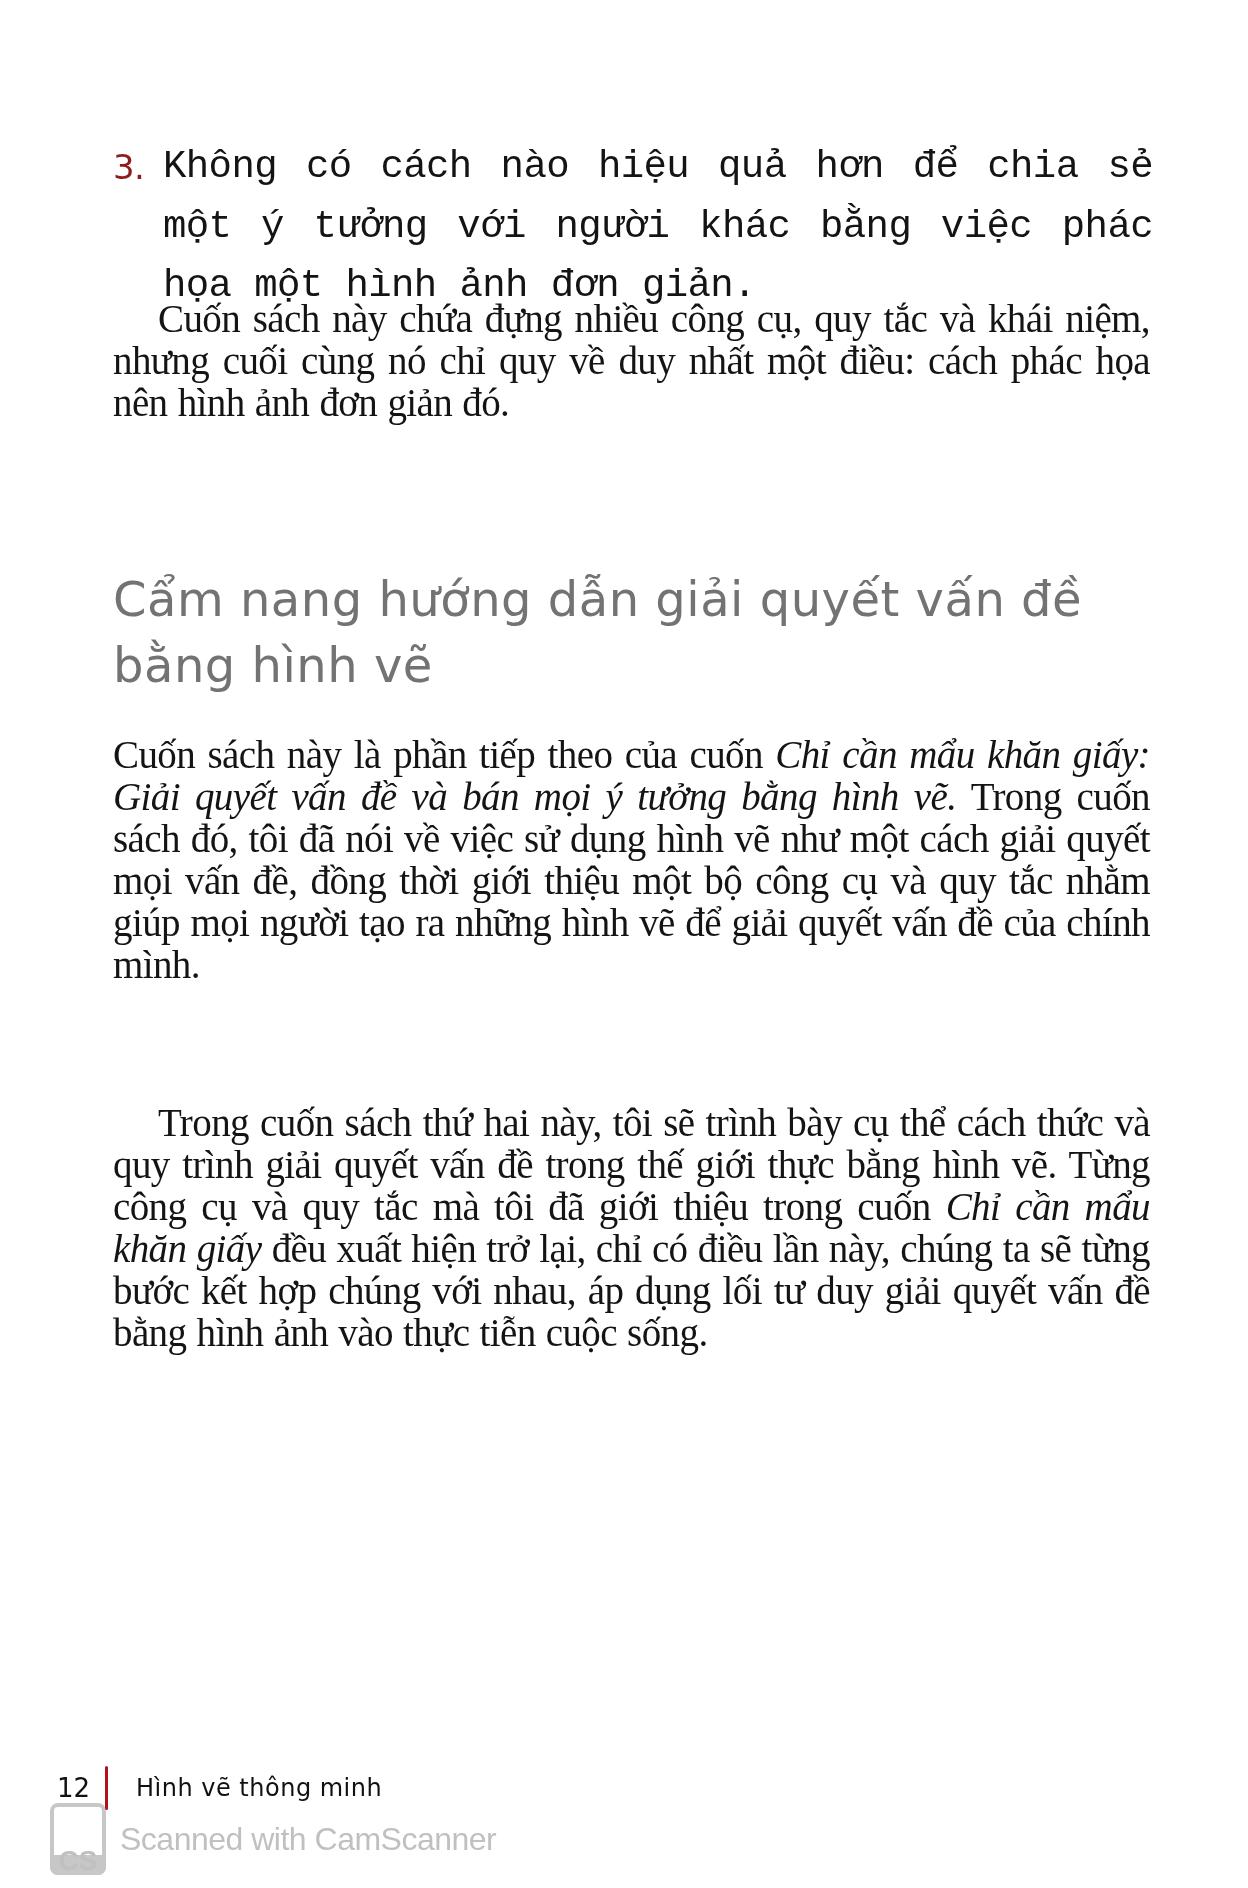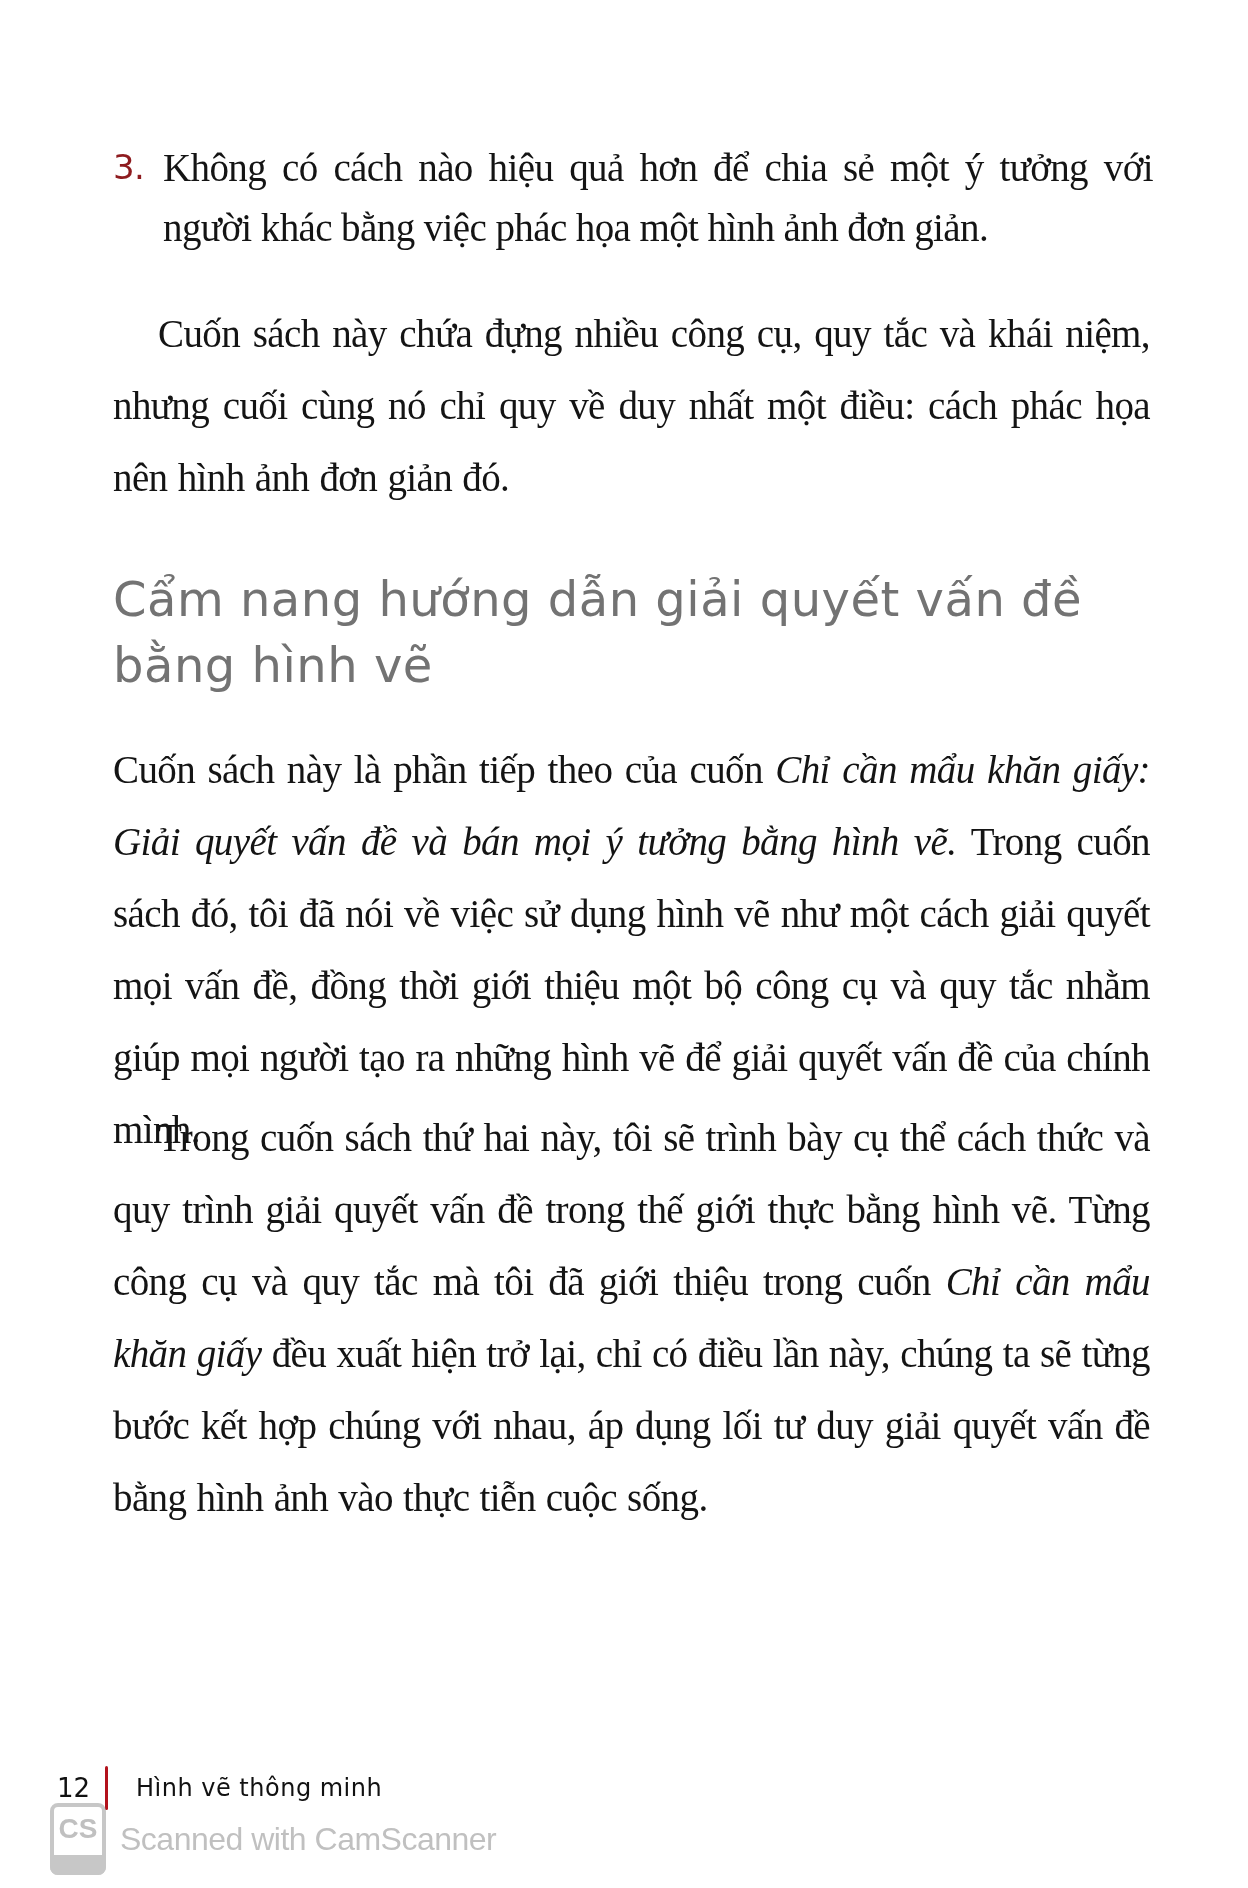--- a/index.html
+++ b/index.html
@@ -19,21 +19,21 @@
     position: absolute;
     left: 0; top: 0;
     width: 1248px; height: 1888px;
     background: #ffffff;
   }
   .text-block {
     position: absolute;
     left: 113px;
     width: 1037px;
     font-size: 39px;
-    line-height: 72px;
+    line-height: 42px;
     letter-spacing: -0.6px;
     word-spacing: 1px;
     text-align: justify;
     text-align-last: left;
   }
   .text-block p {
     margin: 0;
   }
   .indent { text-indent: 45px; }
   .num-item {
@@ -50,20 +50,21 @@
     left: 0;
     top: 0;
     color: #8e1b1f;
     font-family: "DejaVu Sans", sans-serif;
     font-size: 34px;
   }
   .num-item .body {
     margin-left: 50px;
     text-align: justify;
     text-align-last: left;
+    font-family: Liberation Mono, monospace;
   }
   .heading {
     position: absolute;
     left: 113px;
     top: 566px;
     width: 1020px;
     color: #737373;
     font-family: "DejaVu Sans", sans-serif;
     font-size: 48px;
     line-height: 66px;
@@ -167,18 +168,18 @@
 
 
   <div class="footer">
     <span class="page-num">12</span>
     <span class="bar"></span>
     <span class="book-title">Hình vẽ thông minh</span>
   </div>
 
   <div class="watermark">
     <div class="cs-logo">
-      <span style="position:relative;z-index:1;">CS</span>
+      <span style="position:relative;z-index:1;margin-top:32px;">CS</span>
     </div>
     <span class="watermark-text">Scanned with CamScanner</span>
   </div>
 
 </div>
 
 </body></html>

